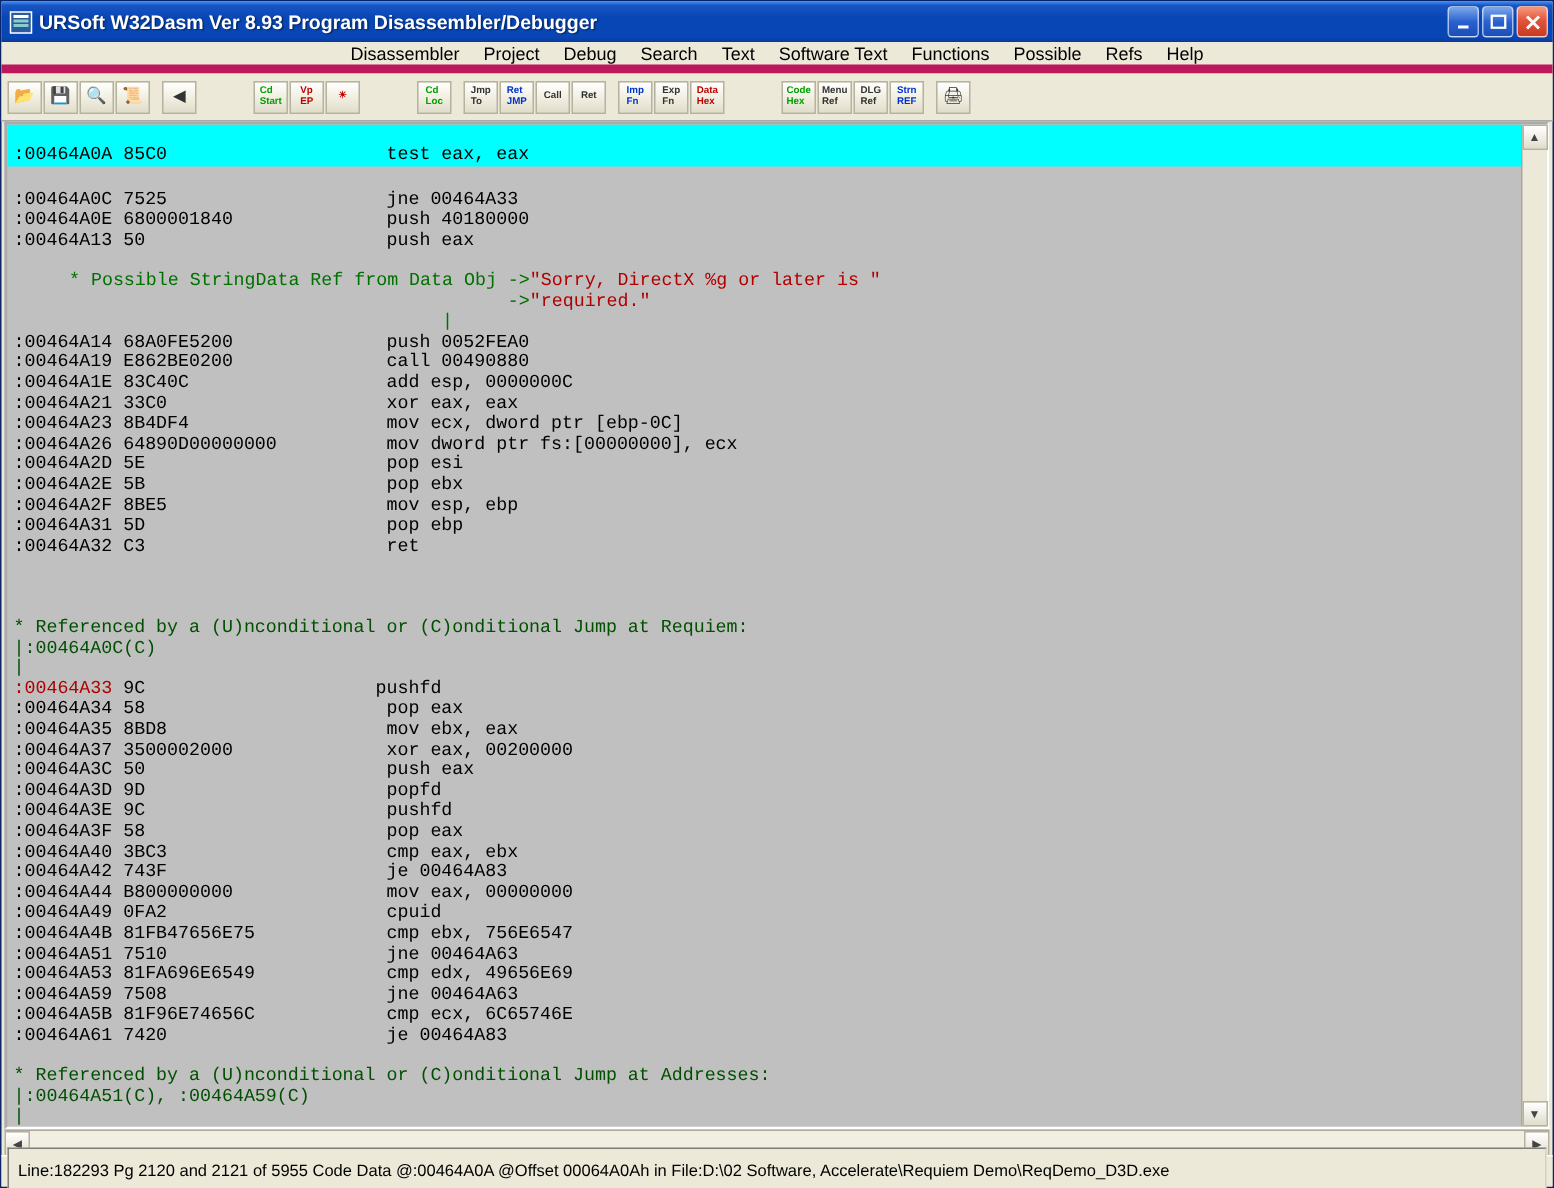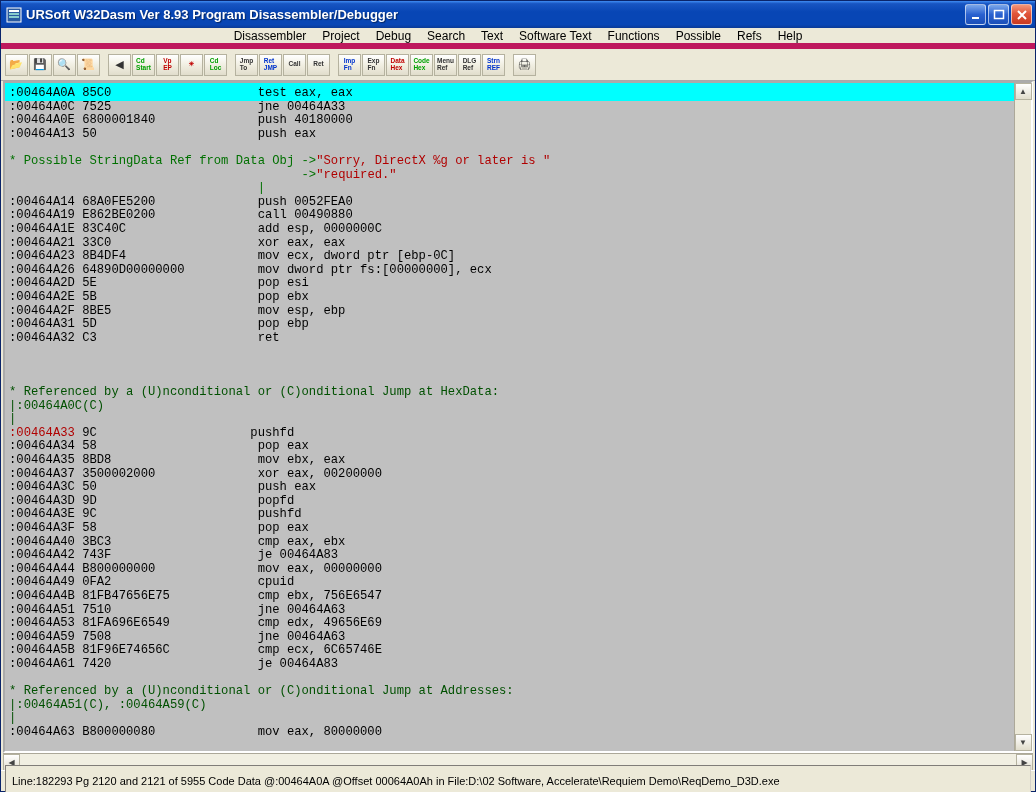--- a/index.html
+++ b/index.html
@@ -18,30 +18,30 @@
   .toolbar{height:32px;background:#ece9d8;border-bottom:1px solid #a9a9a9;display:flex;align-items:center;padding:2px 4px;gap:1px;}
   .tbtn{width:23px;height:22px;border:1px solid #b5b29f;background:linear-gradient(to bottom,#fff 0%,#f1efe2 50%,#e1ddcc 100%);display:flex;align-items:center;justify-content:center;font-size:7px;line-height:1;flex-direction:column;color:#333;cursor:default;position:relative;}
   .tbtn .lab{font-size:6.5px;font-weight:bold;}
   .tbtn.green .lab{color:#00a000;}
   .tbtn.red .lab{color:#c00000;}
   .tbtn.blue .lab{color:#0033cc;}
   .tbtn .glyph{font-size:11px;}
   .tbtn.sep{width:6px;border:none;background:none;}
   .content{flex:1;display:flex;min-height:0;background:#c0c0c0;border:2px inset #fff;margin:0 2px;}
   .codearea{flex:1;overflow:hidden;font-family:'Courier New',monospace;font-size:12.2px;line-height:13.6px;white-space:pre;padding:1px 4px;color:#000;background:#c0c0c0;}
-  .hl{background:#00ffff;display:block;margin:-1px -4px 0 -4px;padding:4px 4px 0 4px;}
+  .hl{background:#00ffff;display:block;margin:-1px -4px 16px -4px;padding:14px 4px 0 4px;}
   .scrollb{width:17px;background:#ece9d8;border-left:1px solid #aca899;display:flex;flex-direction:column;align-items:center;}
   .scrollb .ar{width:17px;height:17px;background:linear-gradient(to bottom,#fff,#e1ddcc);border:1px solid #b5b29f;display:flex;align-items:center;justify-content:center;font-size:8px;color:#444;}
   .scrollb .track{flex:1;background:#f1efe2;}
   .hbar{height:17px;background:#ece9d8;border-top:1px solid #aca899;display:flex;align-items:center;margin:0 2px;}
   .hbar .ar{width:17px;height:17px;background:linear-gradient(to bottom,#fff,#e1ddcc);border:1px solid #b5b29f;display:flex;align-items:center;justify-content:center;font-size:8px;color:#444;}
   .hbar .track{flex:1;background:#f1efe2;height:17px;}
   .status{height:21px;background:#ece9d8;border-top:1px solid #fff;display:flex;align-items:center;padding:0 4px;font-size:11px;}
   .status .panel{border:1px inset #d4d0c8;padding:1px 6px;background:#ece9d8;height:32px;display:flex;align-items:center;flex:1;}
-  .green{color:#007000;}
+  .green{color:#007000;margin-left:37px;}
   .red{color:#b00000;}
   .dkgreen{color:#005000;}
 </style>
 </head>
 <body>
 
 <div class="window">
   <div class="titlebar">
     <span class="appicon">
       <svg viewBox="0 0 16 16">
@@ -169,21 +169,21 @@
 :00464A23 8B4DF4                  mov ecx, dword ptr [ebp-0C]
 :00464A26 64890D00000000          mov dword ptr fs:[00000000], ecx
 :00464A2D 5E                      pop esi
 :00464A2E 5B                      pop ebx
 :00464A2F 8BE5                    mov esp, ebp
 :00464A31 5D                      pop ebp
 :00464A32 C3                      ret
 
 
 
-<span class="dkgreen">* Referenced by a (U)nconditional or (C)onditional Jump at HexData:</span>
+<span class="dkgreen">* Referenced by a (U)nconditional or (C)onditional Jump at Requiem:</span>
 <span class="dkgreen">|:00464A0C(C)</span>
 <span class="dkgreen">|</span>
 <span class="red">:00464A33</span> 9C                     pushfd
 :00464A34 58                      pop eax
 :00464A35 8BD8                    mov ebx, eax
 :00464A37 3500002000              xor eax, 00200000
 :00464A3C 50                      push eax
 :00464A3D 9D                      popfd
 :00464A3E 9C                      pushfd
 :00464A3F 58                      pop eax

